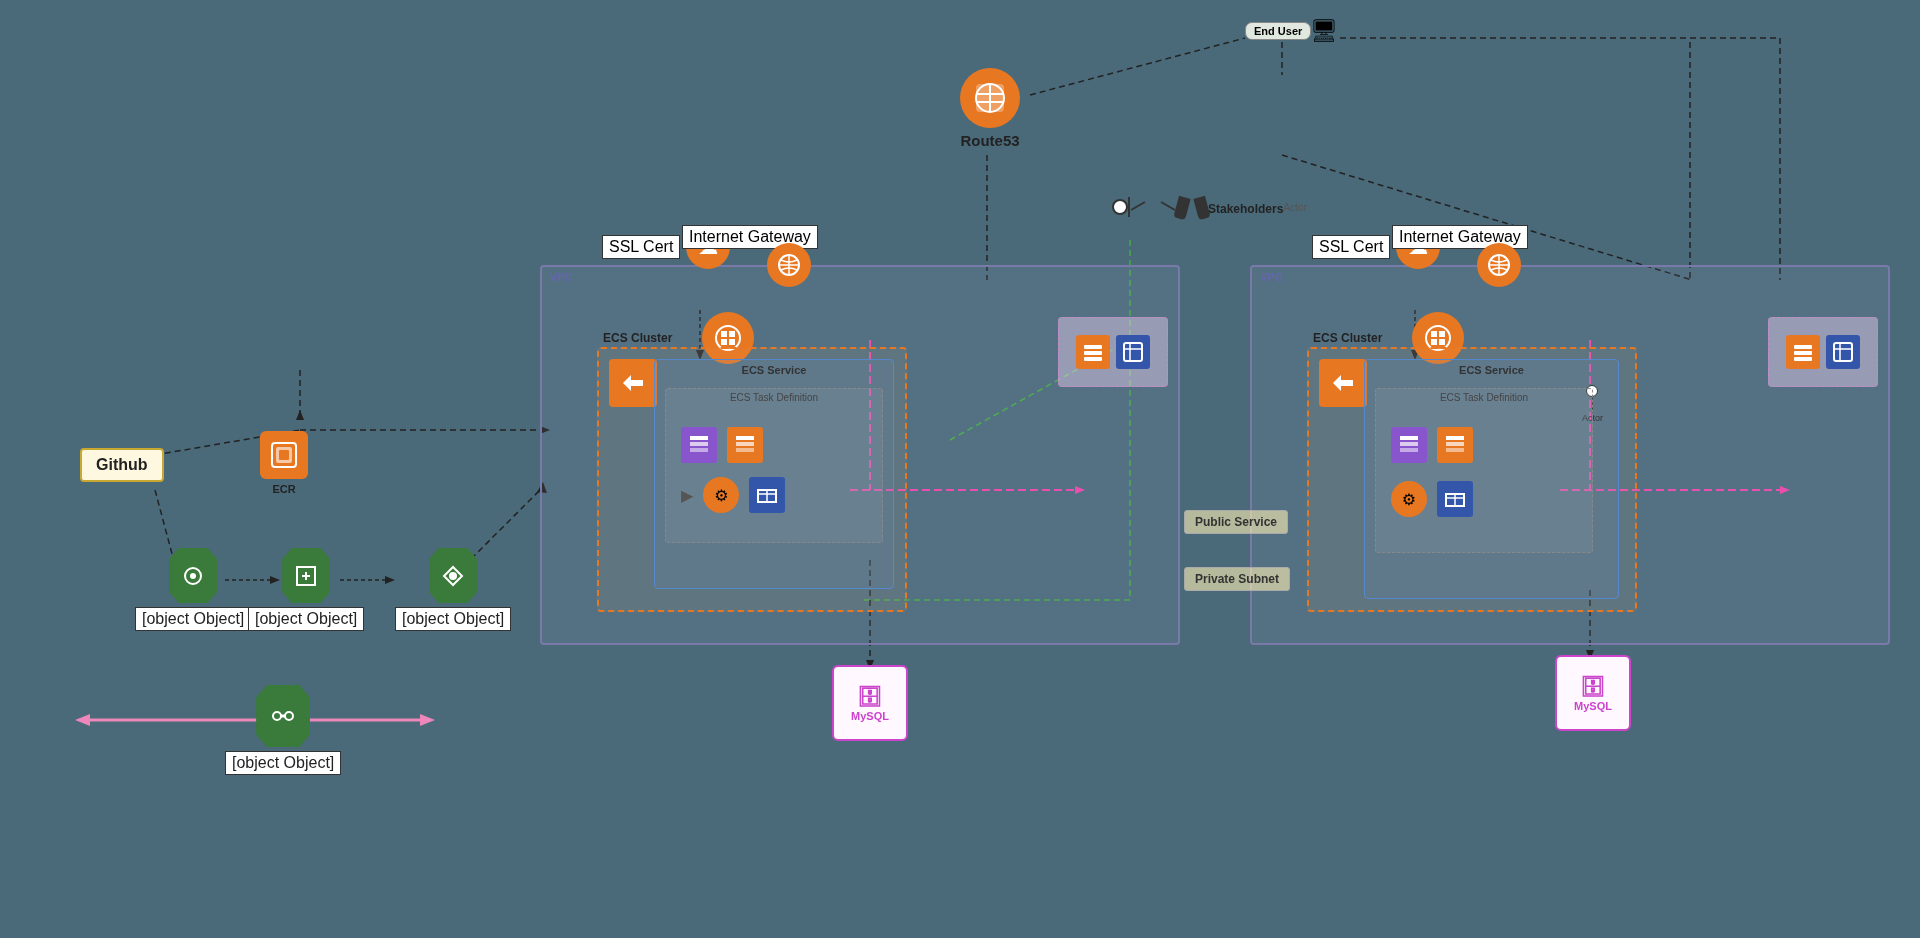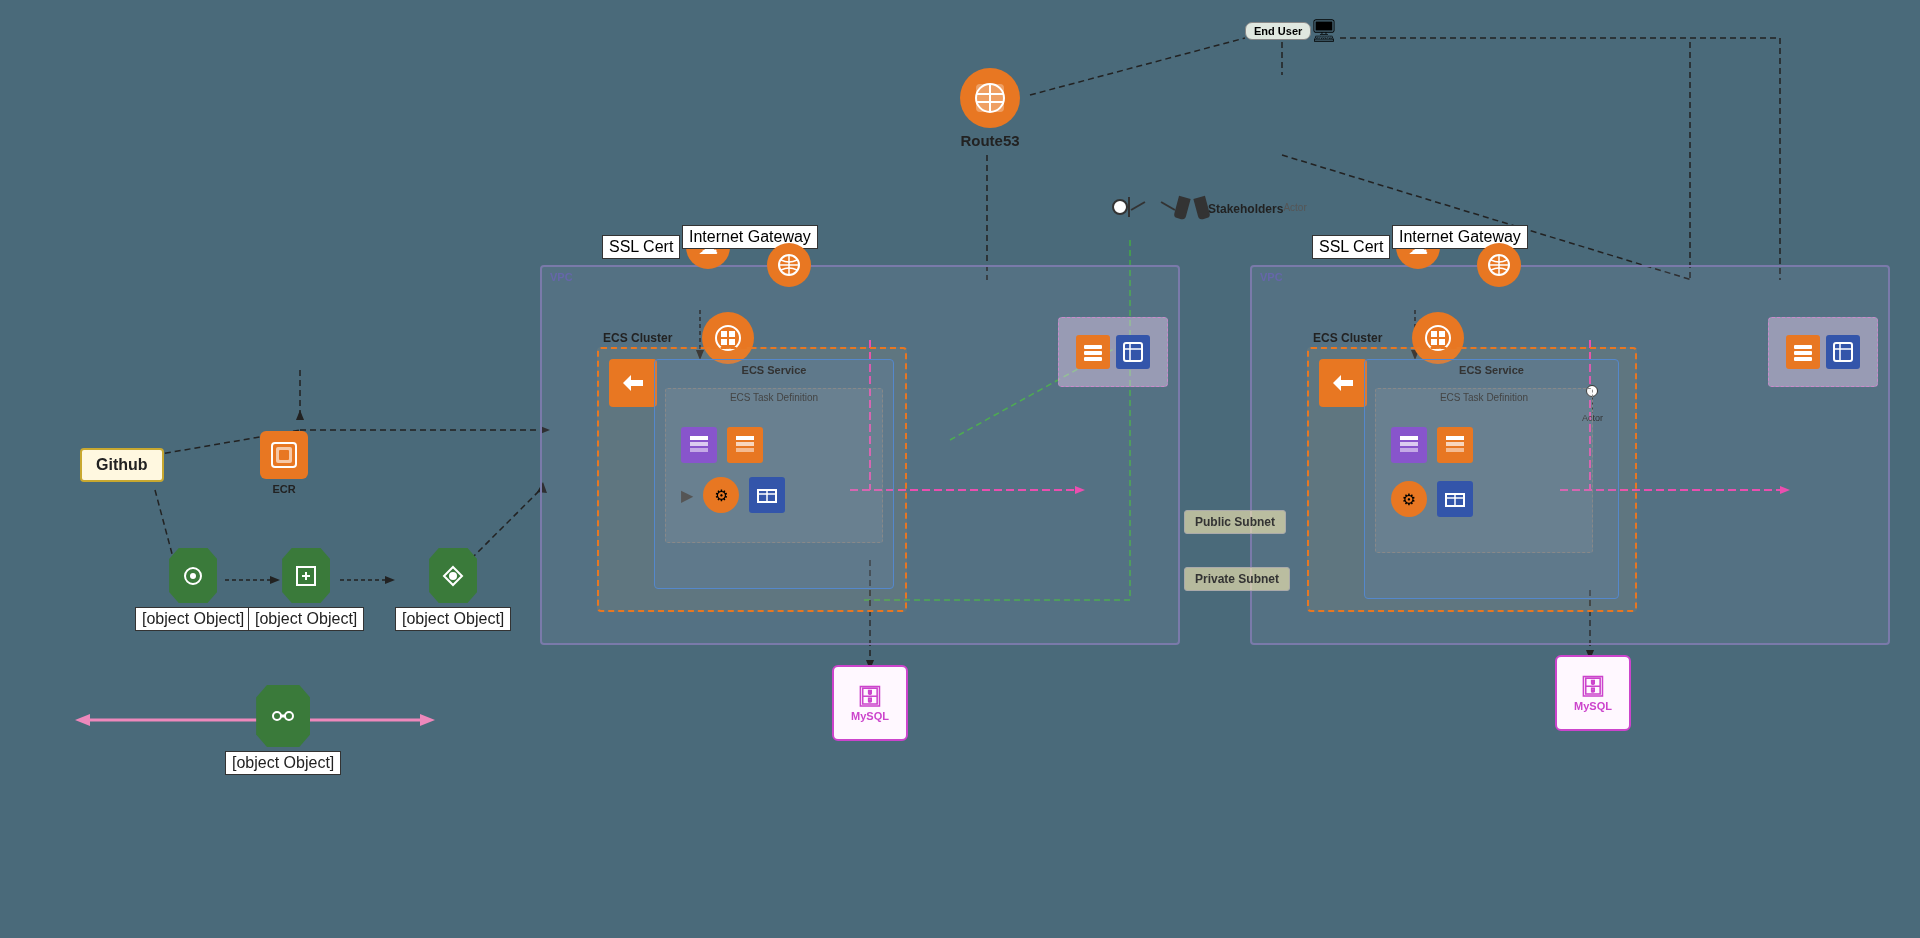--- a/index.html
+++ b/index.html
@@ -511,21 +511,21 @@
             <rect x="2" y="2" width="18" height="18" stroke="white" stroke-width="2" fill="none" rx="2"></rect>
             <line x1="2" y1="8" x2="20" y2="8" stroke="white" stroke-width="1.5"></line>
             <line x1="8" y1="2" x2="8" y2="20" stroke="white" stroke-width="1.5"></line>
           </svg>
         </div>
       </div>
     </div>
 
   </div>
 
-  <div class="subnet-box" style="left:1184px; top:510px;">Public Subnet</div>
+  <div class="subnet-box" style="left:1184px; top:510px;">Public Service</div>
 
   <div class="subnet-box" style="left:1184px; top:548px;margin-top:19px;">Private Subnet</div>
 
   <div class="mysql-box" style="left:832px; top:665px; width:76px; height:76px;">
     <div style="color:#cc44cc;font-size:20px;font-weight:bold;">🗄</div>
     <span style="font-size:11px;font-weight:bold;color:#cc44cc;margin-top:2px;">MySQL</span>
   </div>
 
   <div class="mysql-box" style="left:1555px; top:655px; width:76px; height:76px;">
     <div style="color:#cc44cc;font-size:20px;font-weight:bold;">🗄</div>

